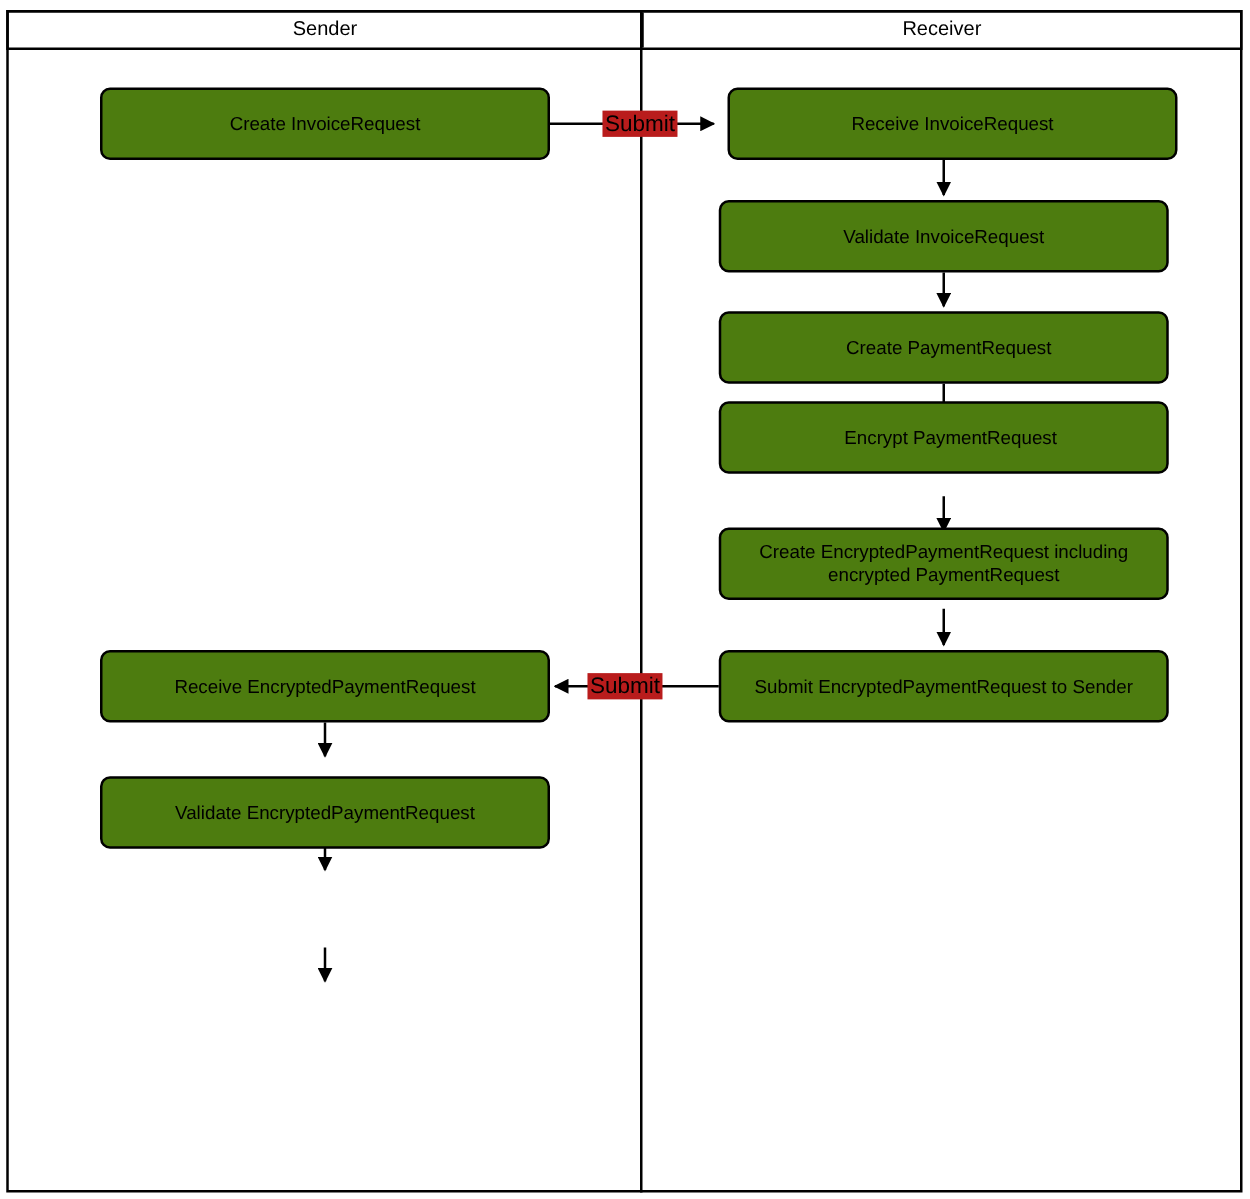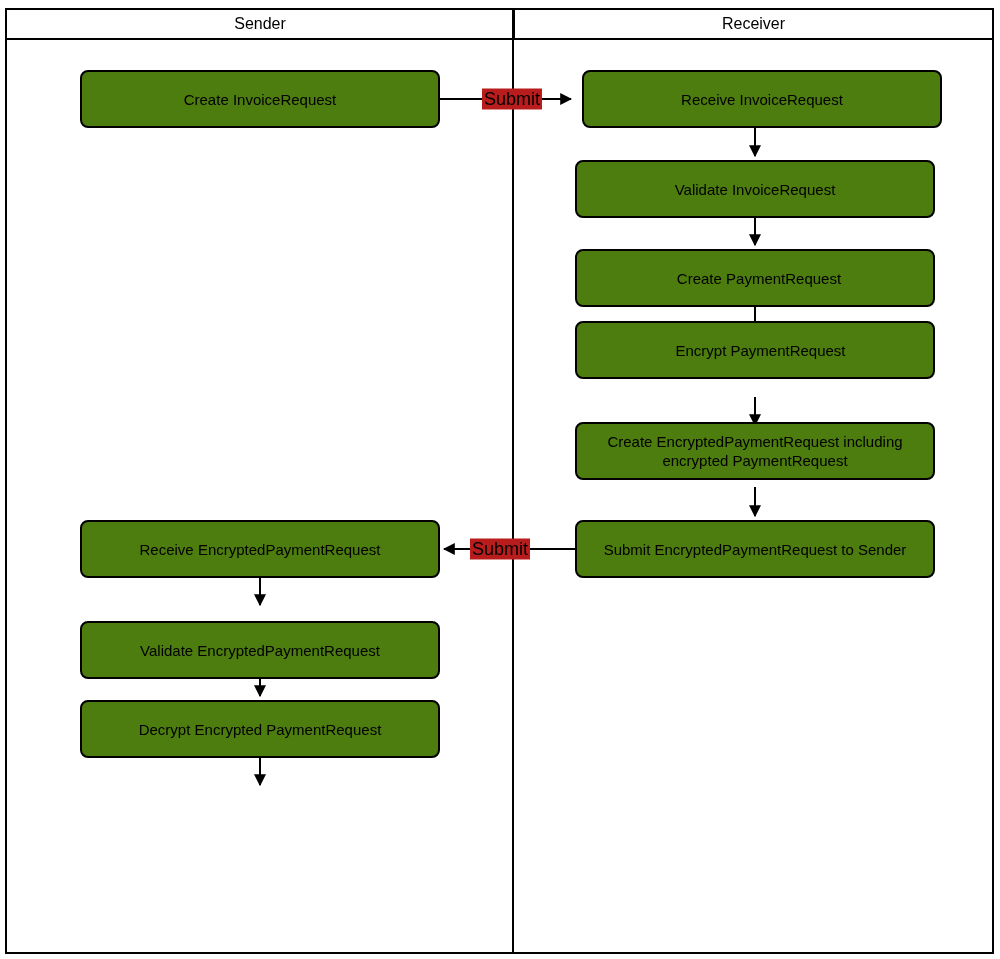--- a/index.html
+++ b/index.html
@@ -132,21 +132,20 @@
     <line x1="575" y1="549" x2="444" y2="549" marker-end="url(#arrowhead)"></line>
 
     <line x1="260" y1="578" x2="260" y2="605" marker-end="url(#arrowhead)"></line>
     <line x1="260" y1="667" x2="260" y2="696" marker-end="url(#arrowhead)"></line>
     <line x1="260" y1="758" x2="260" y2="785" marker-end="url(#arrowhead)"></line>
   </svg>
 
   <div class="node" style="left:80px; top:70px;">Create InvoiceRequest</div>
   <div class="node" style="left:80px; top:520px;">Receive EncryptedPaymentRequest</div>
   <div class="node" style="left:80px; top:609px;margin-top:12px;">Validate EncryptedPaymentRequest</div>
-  <div class="node" style="left:80px; top:700px;">Decrypt Encrypted PaymentRequest</div>
 
   <div class="node" style="left:582px; top:70px;">Receive InvoiceRequest</div>
   <div class="node" style="left:575px; top:160px;">Validate InvoiceRequest</div>
   <div class="node" style="left:575px; top:249px;padding-left:20px;">Create PaymentRequest</div>
   <div class="node" style="left:575px; top:321px;padding-left:23px;">Encrypt PaymentRequest</div>
   <div class="node" style="left:575px; top:422px;">Create EncryptedPaymentRequest including encrypted PaymentRequest</div>
   <div class="node" style="left:575px; top:520px;">Submit EncryptedPaymentRequest to Sender</div>
 
   <span class="edge-label" style="left:512px; top:99px;">Submit</span>
   <span class="edge-label" style="left:500px; top:549px;">Submit</span>

